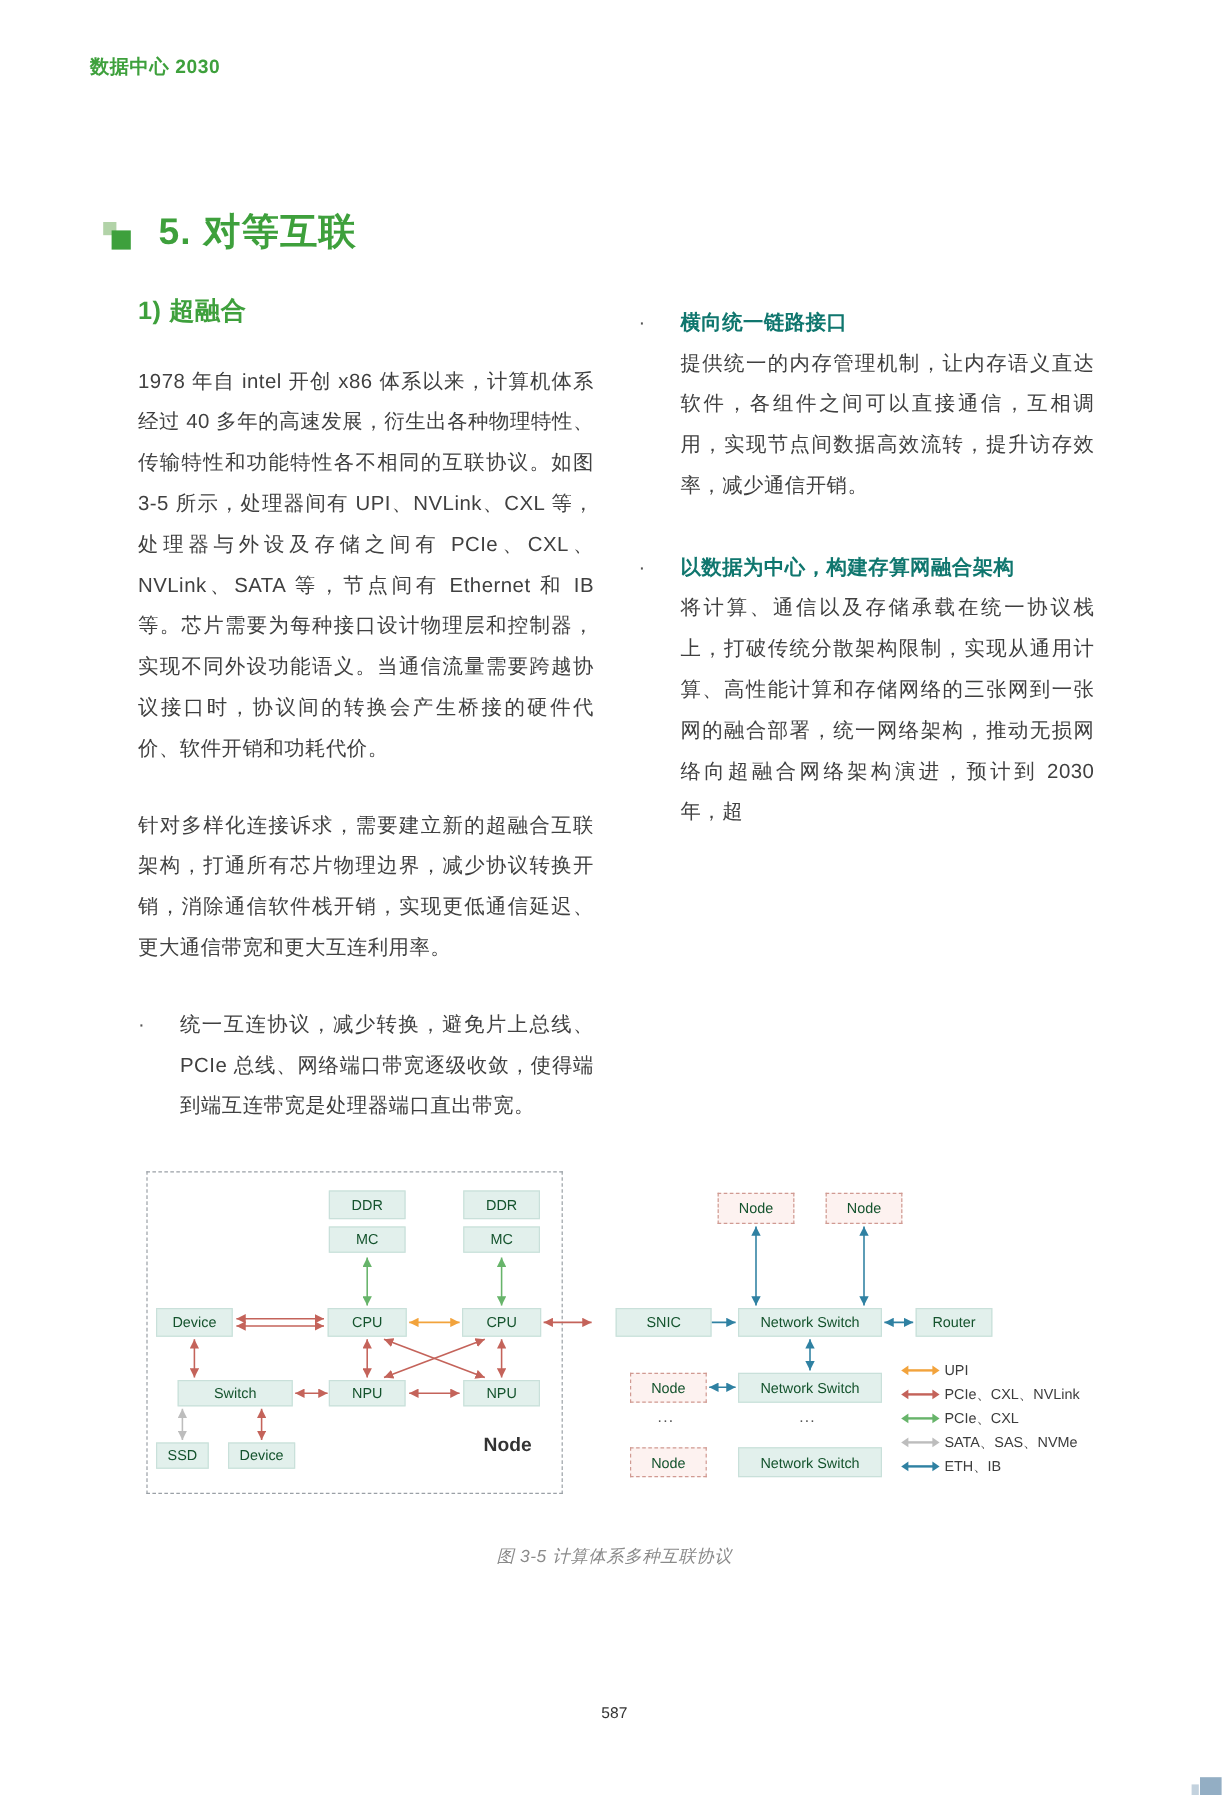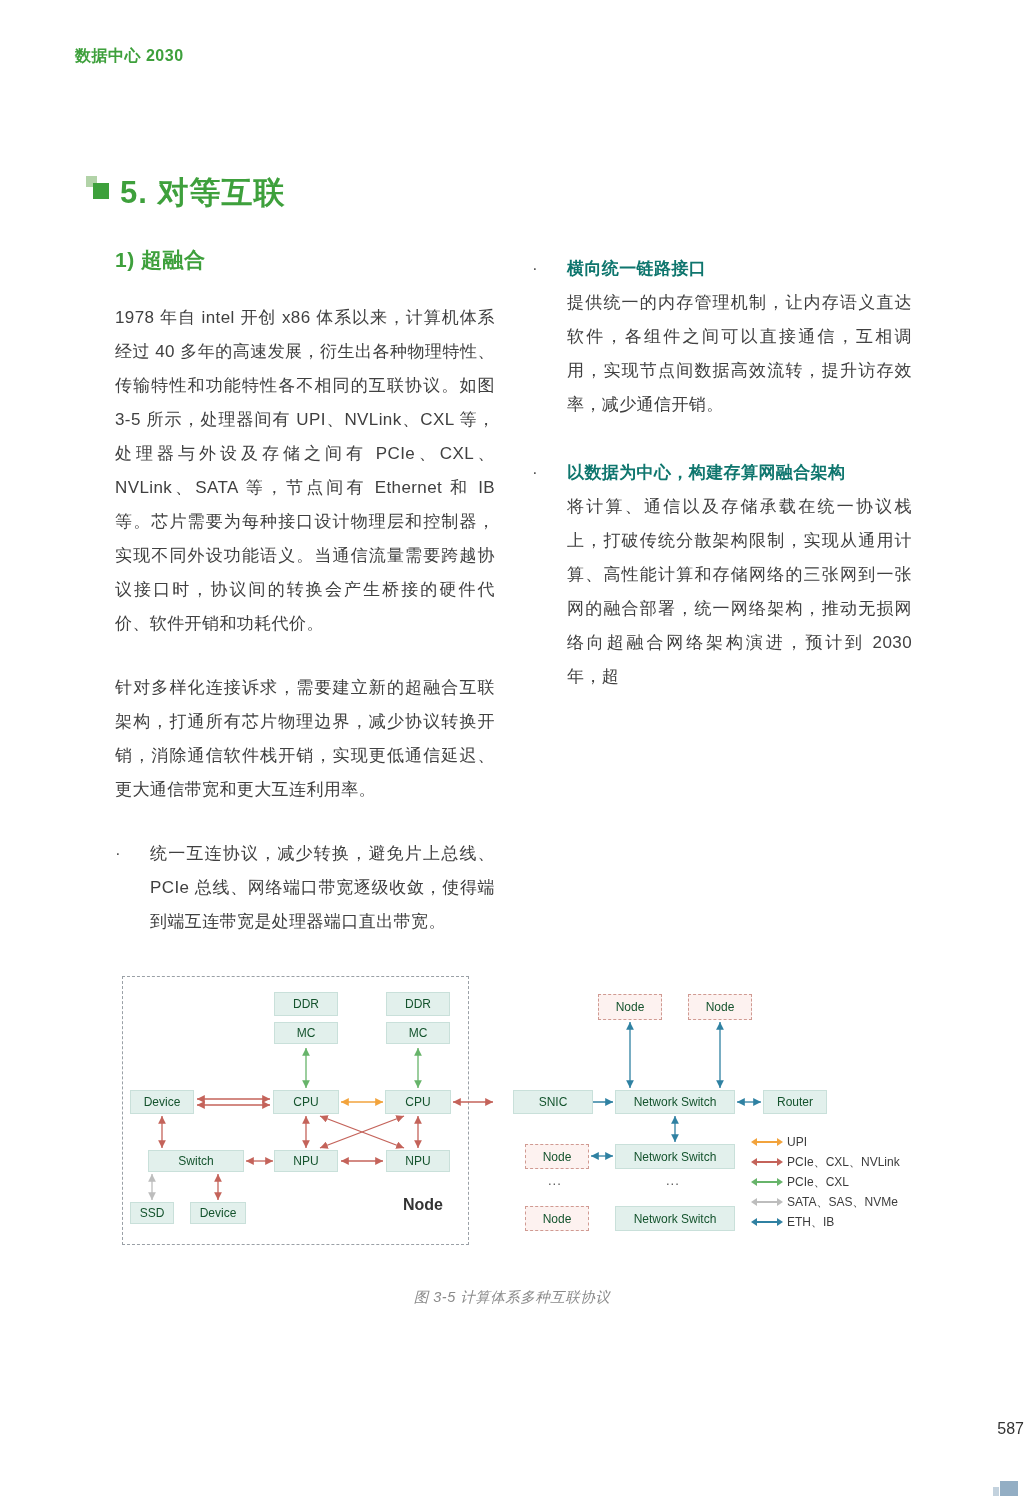--- a/index.html
+++ b/index.html
@@ -5,21 +5,21 @@
   * { box-sizing: border-box; }
   html,body { margin:0; padding:0; background:#ffffff; }
   .page {
     position:relative; width:1024px; height:1496px; background:#ffffff;
     font-family:"Liberation Sans","DejaVu Sans",sans-serif; overflow:hidden;
   }
   .doc-header {
     position:absolute; left:75px; top:46px;
     color:#3ea03c; font-size:16px; font-weight:bold; letter-spacing:0.5px;
   }
-  .title-row { position:absolute; left:86px; top:176px; display:flex; align-items:flex-start; gap:10px; }
+  .title-row { position:absolute; left:86px; top:176px; display:flex; align-items:flex-end; gap:22px; }
   .title-icon { position:relative; width:24px; height:25px; flex:none; }
   .sq-light { position:absolute; left:0; top:0; width:11px; height:11px; background:#b2d3a8; }
   .sq-dark  { position:absolute; left:7px; top:7px; width:16px; height:16px; background:#3ea03c; }
   .chapter-title { margin:0; font-size:31px; line-height:1.1; font-weight:bold; color:#3ea03c; letter-spacing:1px; }
 
   .col {
     position:absolute; width:380px; font-size:17px; line-height:34px;
     color:#404040; text-align:justify; letter-spacing:0.4px;
   }
   .col-left  { left:115px; top:246px; }
@@ -57,21 +57,21 @@
   .legend-arrow::after {
     content:""; position:absolute; right:-5px; top:-3px;
     border-style:solid; border-width:4px 0 4px 6px;
     border-color:transparent transparent transparent currentColor;
   }
 
   .figure-caption {
     position:absolute; left:0; right:0; top:1288px; text-align:center;
     color:#8a8a8a; font-size:14.5px; font-style:italic; letter-spacing:0.5px;
   }
-  .page-number { position:absolute; left:0; right:0; top:1420px; text-align:right; font-size:16px; color:#333; }
+  .page-number { position:absolute; left:0; right:0; top:1420px; text-align:center; font-size:13px; color:#333; }
   .corner-deco { position:absolute; right:6px; bottom:0; width:18px; height:15px; background:#93aec4; }
   .corner-deco::before { content:""; position:absolute; left:-7px; bottom:0; width:6px; height:9px; background:#c3d2de; }
 </style>
 </head>
 <body>
 
 <div class="page">
 
   <div class="doc-header">数据中心 2030</div>
 

